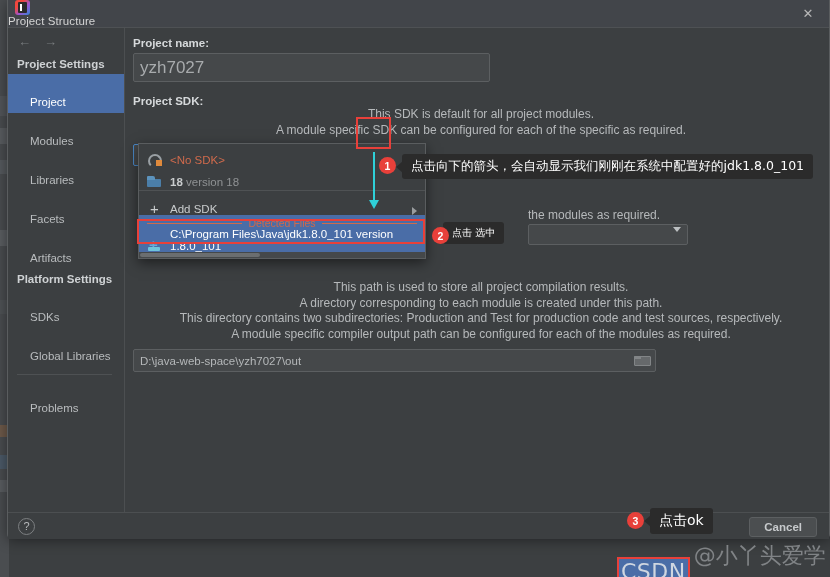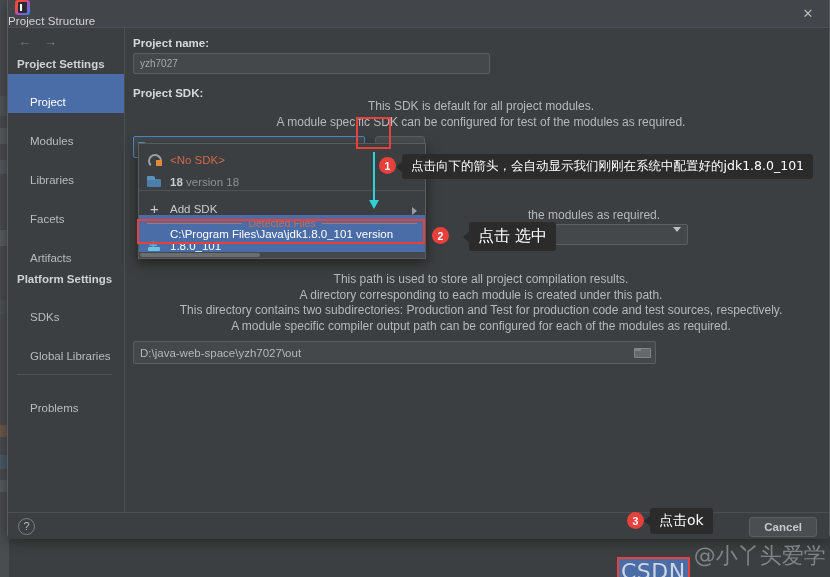--- a/index.html
+++ b/index.html
@@ -83,24 +83,24 @@
   .content { flex: 1; position: relative; padding: 9px 0 0 0; }
 
   .lbl {
     font-size: 11.5px; font-weight: bold; color: #d6d9db;
     margin-left: 8px;
   }
   .para {
     font-size: 12px; color: #b6b9bb; margin-left: 8px; line-height: 15.5px; text-align: center;
   }
   .textfield {
-    margin-left: 8px; height: 21px; background: #45484a;
+    margin-left: 8px; height: 29px; background: #45484a;
     border: 1px solid #5c5f61; border-radius: 2px;
     display: flex; align-items: center; padding: 0 6px;
-    font-size: 10px; color: #a8abad;
+    font-size: 17px; color: #a8abad;
   }
 
   
   .combo-row { margin-left: 8px; display: flex; align-items: center; }
   .sdk-combo {
     position: relative; width: 232px; height: 22px;
     background: #45484a; border: 1px solid #4a88c7; border-radius: 2px;
     display: flex; align-items: center; padding: 0 4px;
   }
   .sdk-combo .arrowbox {
@@ -324,21 +324,21 @@
 
       <div class="content">
 
         <div class="lbl">Project name:</div>
         <div class="textfield" style="width:357px;margin-top:4px;">
           <span>yzh7027</span>
         </div>
 
         <div class="lbl" style="margin-top:13px;">Project SDK:</div>
         <div class="para">This SDK is default for all project modules.</div>
-        <div class="para">A module specific SDK can be configured for test of the modules as required.</div>
+        <div class="para">A module specific SDK can be configured for each of the specific as required.</div>
 
         <div class="combo-row" style="margin-top:6px;">
           <div class="sdk-combo">
             <span class="ico ico-folder" style="margin-right:6px;"></span>
             <span class="sdk-text">
               <b>18</b>
               <span class="dim">version 18</span>
             </span>
             <span class="arrowbox">
               <span class="caret"></span>
@@ -408,21 +408,21 @@
   <div class="redbox" style="left:356px;top:117px;width:35px;height:32px;"></div>
   <div class="redbox" style="left:137px;top:219px;width:288px;height:25px;"></div>
 
   <div class="arrow-line" style="left:373px;top:152px;height:52px;"></div>
   <div class="arrow-head" style="left:369px;top:200px;"></div>
 
   <div class="badge" style="left:379px;top:157px;">1</div>
   <div class="callout" style="left:402px;top:154px;">点击向下的箭头，会自动显示我们刚刚在系统中配置好的jdk1.8.0_101</div>
 
   <div class="badge" style="left:432px;top:227px;">2</div>
-  <div class="callout" style="left:469px;top:222px;font-size:16px;text-align:right;">点击 选中</div>
+  <div class="callout" style="left:443px;top:222px;font-size:10px;text-align:right;">点击 选中</div>
 
   <div class="badge" style="left:627px;top:512px;">3</div>
   <div class="callout" style="left:650px;top:508px;font-size:14px;">点击ok</div>
 
   <div class="watermark">
     <span class="wm-csdn">CSDN</span>
     <span class="wm-rest">@小丫头爱学习</span>
   </div>
 
 </div>

